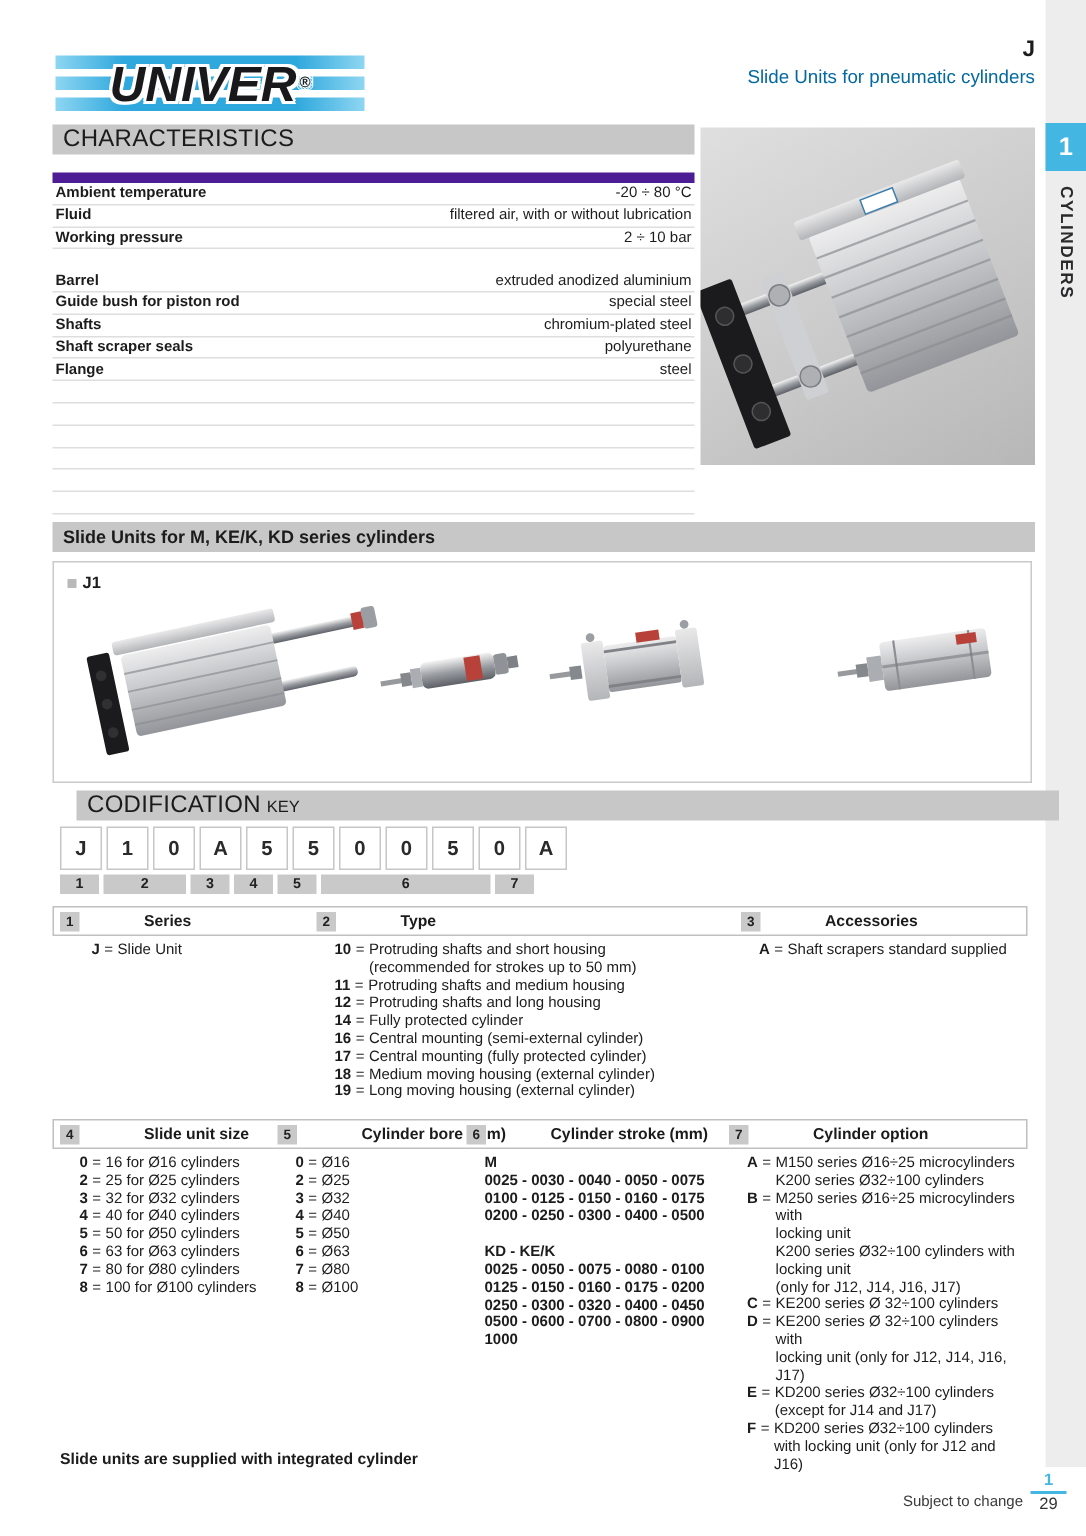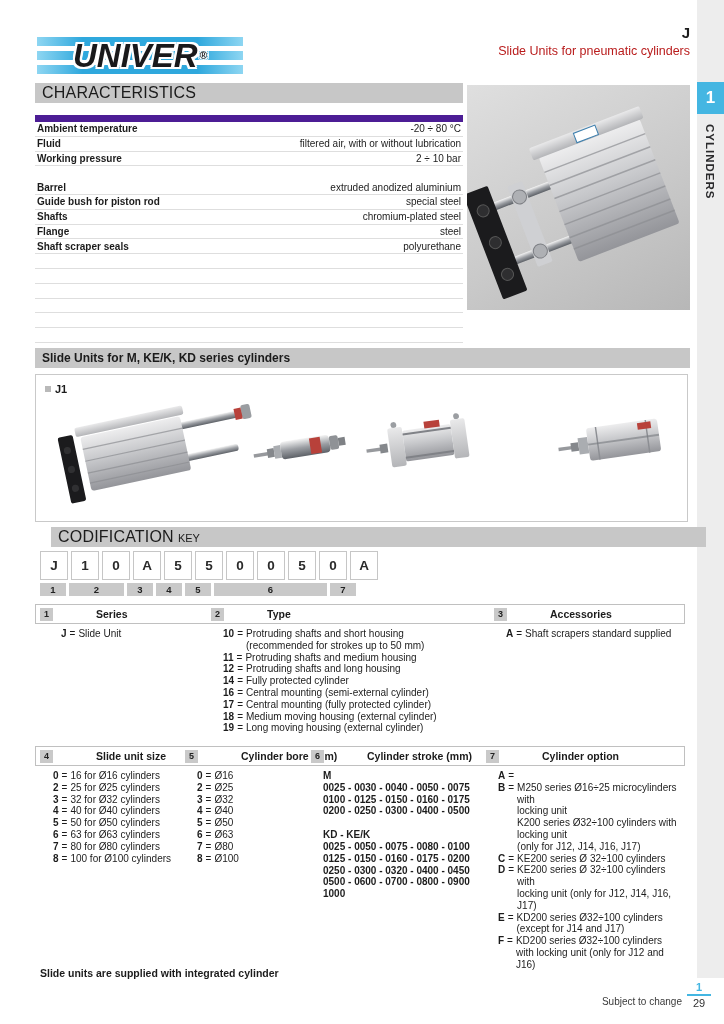--- a/index.html
+++ b/index.html
@@ -17,21 +17,21 @@
   
   #logo{left:37px;top:32px;width:206px;height:47px;}
   .stripe{position:absolute;left:0;width:100%;height:9px;
     background:linear-gradient(90deg,#8ed6f2,#2fa8dd 22%,#2fa8dd 78%,#8ed6f2);}
   #logo-text{position:absolute;left:0;top:0;width:100%;height:100%;display:flex;align-items:center;justify-content:center;
     font-size:33px;font-weight:bold;font-style:italic;letter-spacing:0;color:#19191b;
     text-shadow:-2px 0 0 #fff,2px 0 0 #fff,0 -2px 0 #fff,0 2px 0 #fff,
                 -2px -2px 0 #fff,2px -2px 0 #fff,-2px 2px 0 #fff,2px 2px 0 #fff;}
   #logo-reg{font-size:10px;font-style:normal;vertical-align:14px;margin-left:2px;}
   #doc-code{right:34px;top:24px;font-size:15px;font-weight:bold;text-align:right;}
-  #doc-subtitle{right:34px;top:44px;font-size:12.5px;text-align:center;color:#b91c1c;}
+  #doc-subtitle{right:34px;top:44px;font-size:12.5px;text-align:center;color:#0369a1;}
 
   
   .sec-bar{height:20px;background:#c7c7c7;line-height:20px;padding-left:7px;color:#1b1b1b;}
   .sec-bar .strong{font-weight:normal;font-size:16px;letter-spacing:0.2px;}
   .sec-bar .light{font-weight:normal;font-size:11px;margin-left:4px;}
   #series-bar{left:35px;top:348px;width:648px;font-size:12px;font-weight:bold;}
   #series-bar .plain{font-size:12px;}
 
   
   #characteristics{left:35px;top:83px;width:428px;}
@@ -165,27 +165,27 @@
             <span class="clab">Guide bush for piston rod</span>
             <span class="cval">special steel</span>
           </div>
 
           <div class="crow">
             <span class="clab">Shafts</span>
             <span class="cval">chromium-plated steel</span>
           </div>
 
           <div class="crow">
+            <span class="clab">Shaft scraper seals</span>
+            <span class="cval">polyurethane</span>
+          </div>
+
+          <div class="crow">
             <span class="clab">Flange</span>
             <span class="cval">steel</span>
-          </div>
-
-          <div class="crow">
-            <span class="clab">Shaft scraper seals</span>
-            <span class="cval">polyurethane</span>
           </div>
         </div>
       <div class="crow"></div>
       <div class="crow"></div>
       <div class="crow"></div>
       <div class="crow"></div>
       <div class="crow"></div>
       <div class="crow"></div>
     </div>
   </div>
@@ -596,20 +596,24 @@
             <div>0500 - 0600 - 0700 - 0800 - 0900</div>
             <div>1000</div>
           </div>
         </div>
       </div>
     <div class="tcol" style="left:463px">
 
         <div class="titem">
           <span class="icode">A</span>
           <span class="ieq">=</span>
+          <span class="ilines">
+            <div>M150 series Ø16÷25 microcylinders</div>
+            <div>K200 series Ø32÷100 cylinders</div>
+          </span>
         </div>
 
         <div class="titem">
           <span class="icode">B</span>
           <span class="ieq">=</span>
           <span class="ilines">
             <div>M250 series Ø16÷25 microcylinders with</div>
             <div>locking unit</div>
             <div>K200 series Ø32÷100 cylinders with</div>
             <div>locking unit</div>

